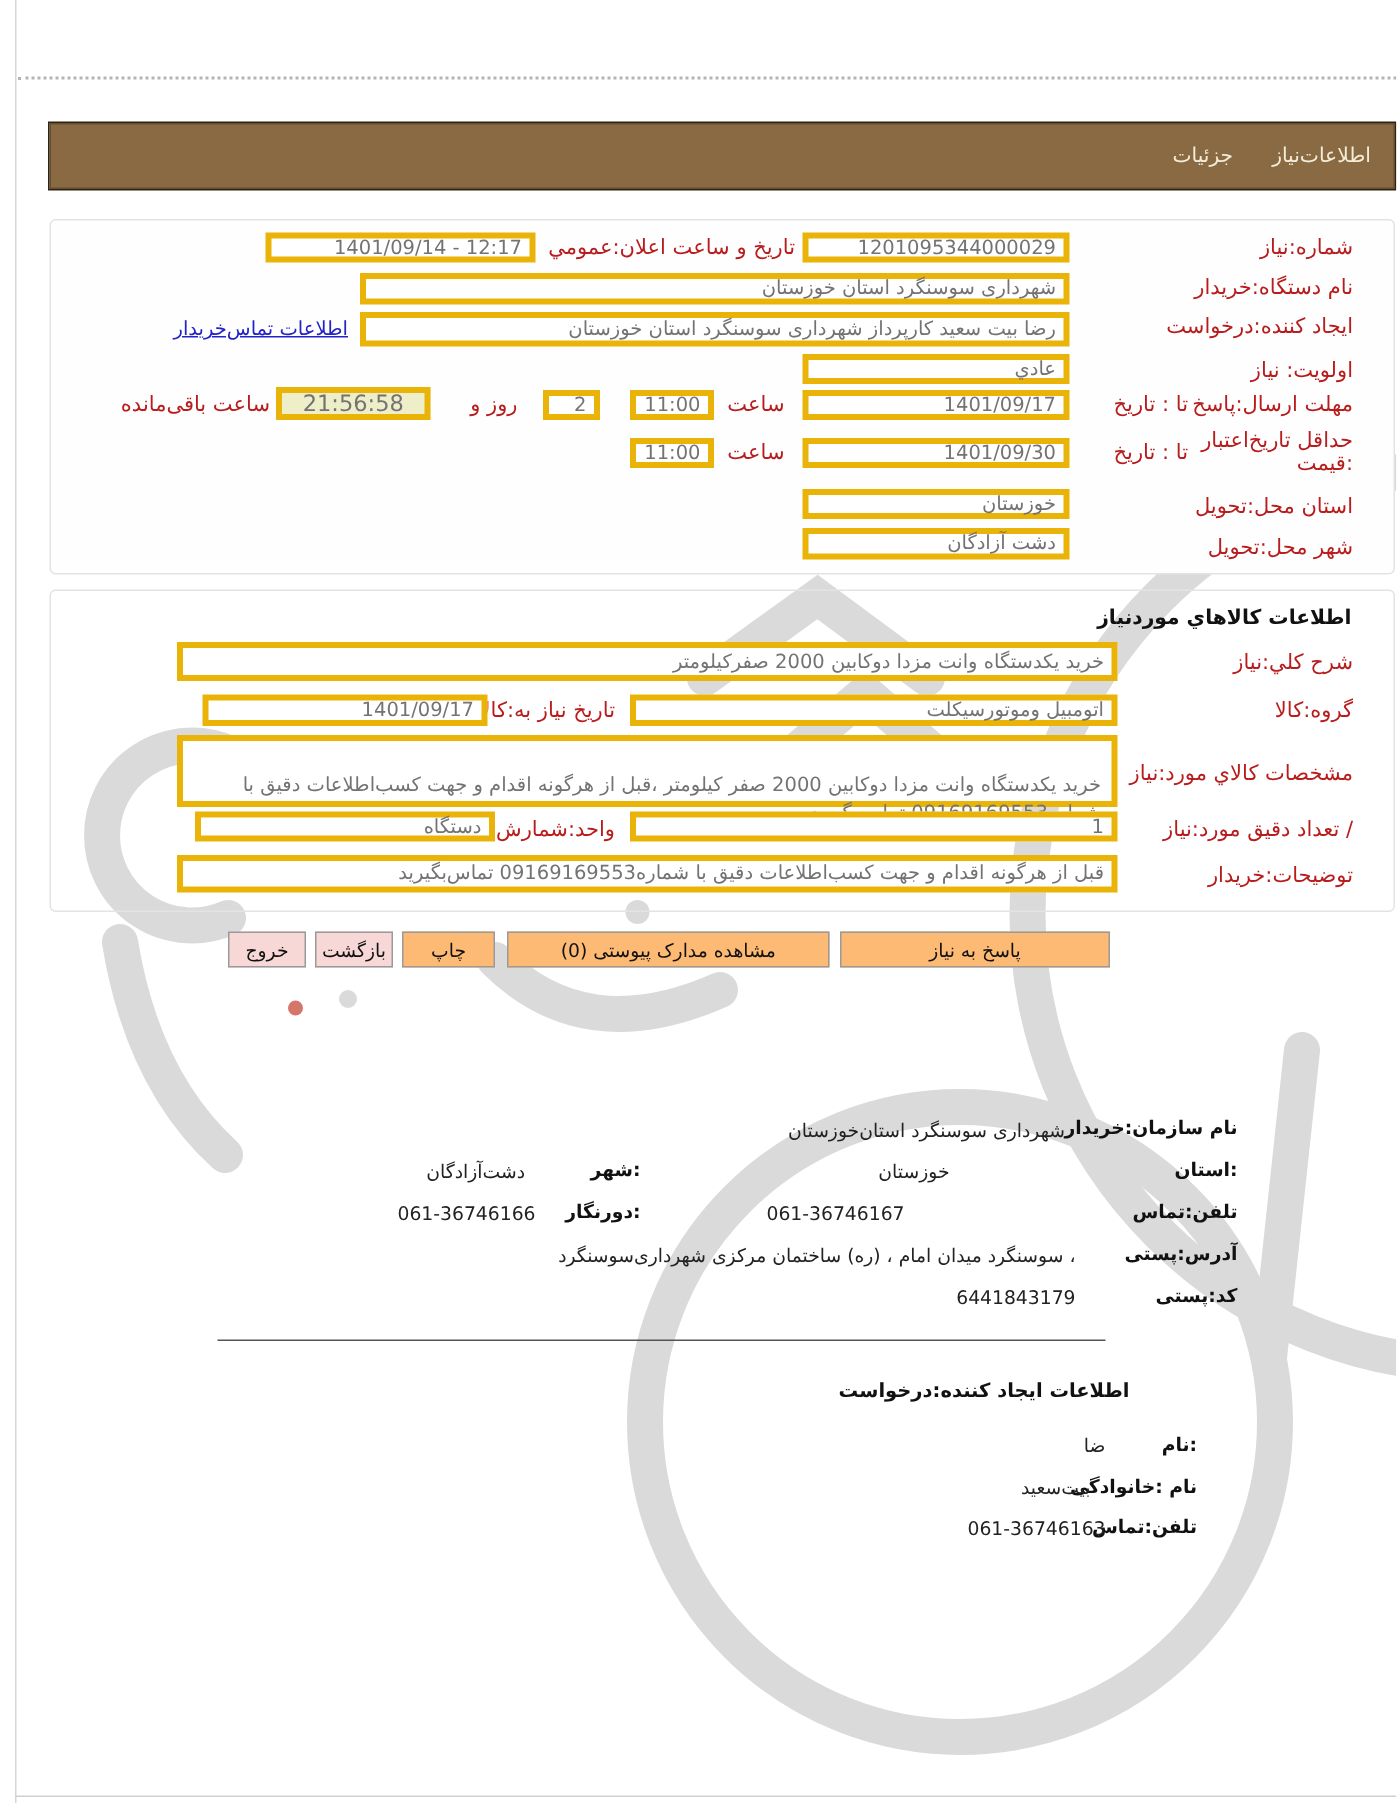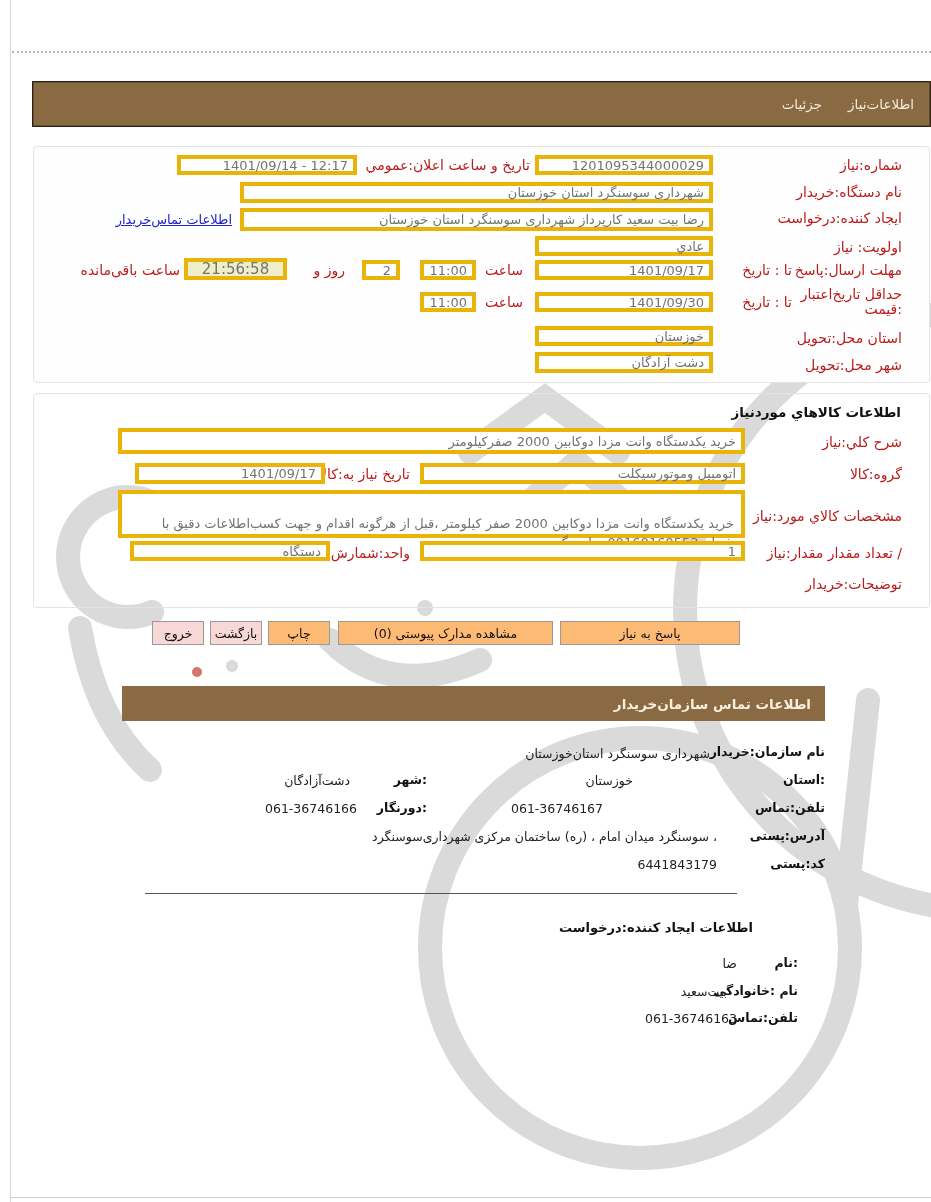--- a/index.html
+++ b/index.html
@@ -121,36 +121,34 @@
   <div class="fbox" style="left:118px;top:428px;width:627px;height:26px">خرید یکدستگاه وانت مزدا دوکابین 2000 صفرکیلومتر</div>
 
   <span class="lbl" style="right:29px;top:466px">گروه:کالا</span>
   <div class="fbox" style="left:420px;top:463px;width:325px;height:21px">اتومبیل وموتورسیکلت</div>
   <span class="lbl" style="right:521px;top:466px">تاریخ نیاز به:کالا</span>
   <div class="fbox" style="left:135px;top:463px;width:190px;height:21px">1401/09/17</div>
 
   <span class="lbl" style="right:29px;top:508px">مشخصات کالاي مورد:نیاز</span>
   <div class="fbox multi" style="left:118px;top:490px;width:627px;height:48px">خرید یکدستگاه وانت مزدا دوکابین 2000 صفر کیلومتر ،قبل از هرگونه اقدام و جهت کسب‌اطلاعات دقیق با شماره09169169553 تماس‌بگیرید</div>
 
-  <span class="lbl" style="right:29px;top:545px">/ تعداد مقدار مقدار:نیاز</span>
+  <span class="lbl" style="right:29px;top:545px">/ تعداد دقیق مورد:نیاز</span>
   <div class="fbox" style="left:420px;top:541px;width:325px;height:20px">1</div>
   <span class="lbl" style="right:521px;top:545px">واحد:شمارش</span>
   <div class="fbox" style="left:130px;top:541px;width:200px;height:20px">دستگاه</div>
 
   <span class="lbl" style="right:29px;top:576px">توضیحات:خریدار</span>
+  <div class="fbox" style="left:118px;top:570px;width:627px;height:25px">قبل از هرگونه اقدام و جهت کسب‌اطلاعات دقیق با شماره09169169553 تماس‌بگیرید</div>
 
   <button class="btn green" style="left:560px;width:180px">پاسخ به نیاز</button>
   <button class="btn green" style="left:338px;width:215px">مشاهده مدارک پیوستی (0)</button>
   <button class="btn green" style="left:268px;width:62px">چاپ</button>
   <button class="btn pink" style="left:210px;width:52px">بازگشت</button>
   <button class="btn pink" style="left:152px;width:52px">خروج</button>
 
-  <div class="bar2">
-      <span>اطلاعات  تماس سازمان‌خریدار</span>
-    </div>
 
   <span class="blbl" style="right:106px;top:744px">نام سازمان:خریدار</span>
   <span class="val" style="right:221px;top:746px">شهرداری سوسنگرد استان‌خوزستان</span>
 
   <span class="blbl" style="right:106px;top:772px">:استان</span>
   <span class="val" style="right:298px;top:773px">خوزستان</span>
   <span class="blbl" style="right:504px;top:772px">:شهر</span>
   <span class="val" style="right:581px;top:773px">دشت‌آزادگان</span>
 
   <span class="blbl" style="right:106px;top:800px">تلفن:تماس</span>

